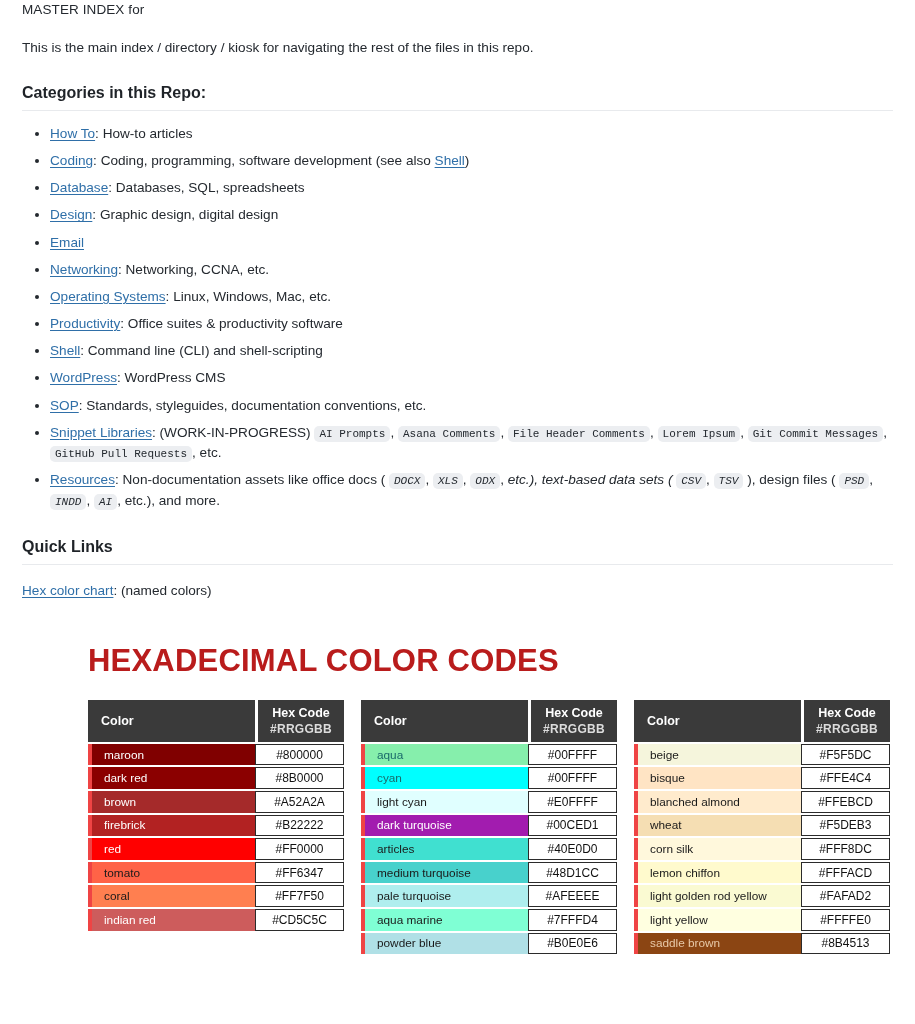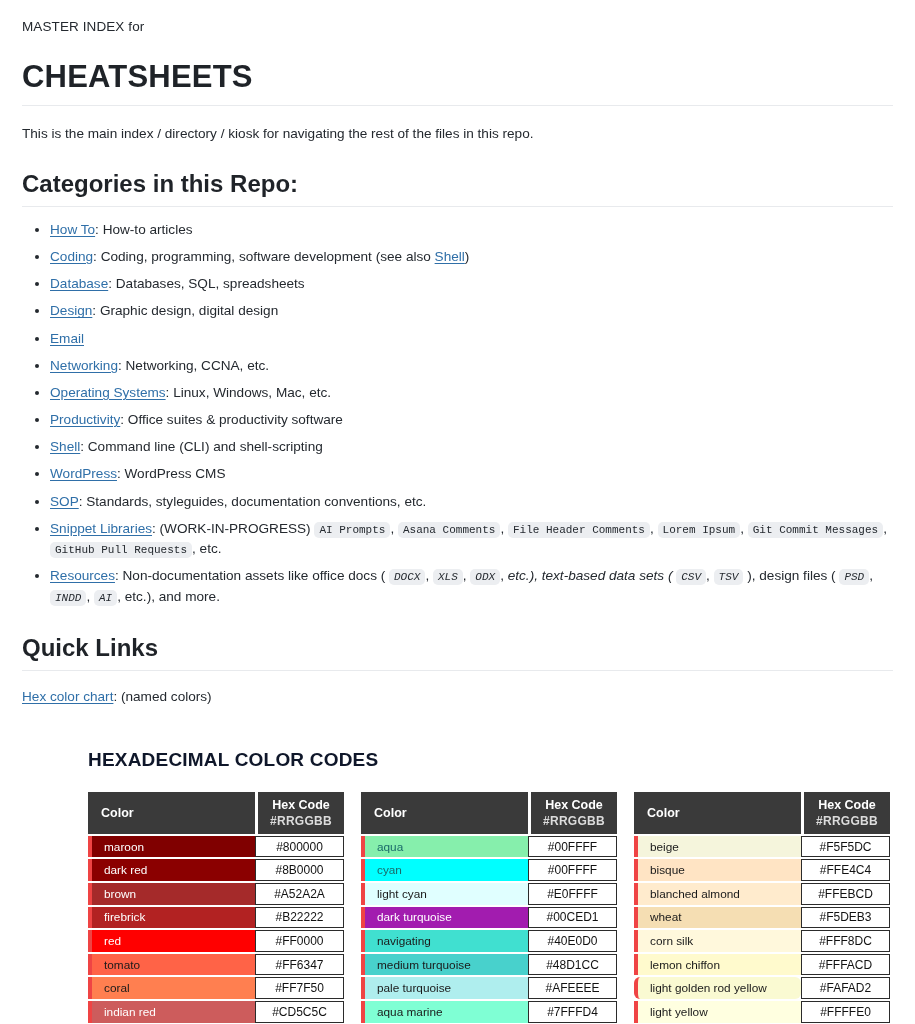--- a/index.html
+++ b/index.html
@@ -8,21 +8,21 @@
     background: #ffffff;
     width: 915px;
     font-family: "Liberation Sans", sans-serif;
     color: #24292f;
   }
   .page { width: 915px; padding: 0 22px 0 22px; }
 
   .masthead {
     font-size: 13.5px;
     line-height: 1.4;
-    padding-top: 18px;
+    padding-top: 1px;
     color: #24292f;
     letter-spacing: 0.1px;
   }
 
   h1.title {
     font-size: 31px;
     font-weight: 600;
     margin: 22px 0 0 0;
     padding-bottom: 10px;
     letter-spacing: 0.2px;
@@ -31,21 +31,21 @@
   }
 
   p.intro {
     font-size: 13.6px;
     line-height: 1.55;
     margin: 17px 0 0 0;
     color: #24292f;
   }
 
   h2.section {
-    font-size: 24px;
+    font-size: 16px;
     font-weight: 600;
     margin: 26px 0 0 0;
     padding-bottom: 8px;
     color: #1f2328;
     border-bottom: 1px solid #e8eaed;
   }
 
   ul.cats {
     margin: 13px 0 0 0;
     padding-left: 28px;
@@ -82,23 +82,23 @@
     margin: 18px 0 0 0;
     color: #24292f;
   }
 
   
   .chart-wrap {
     margin-top: 45px;
     padding-left: 66px;
   }
   .chart-title {
-    font-size: 19px;
+    font-size: 31px;
     font-weight: 700;
-    color: #0f172a;
+    color: #b91c1c;
     letter-spacing: 0.2px;
     margin: 0 0 19px 0;
   }
   .chart-cols {
     display: flex;
     gap: 17px;
     align-items: flex-start;
   }
   table.cc {
     border-collapse: separate;
@@ -152,21 +152,20 @@
     font-family: "Liberation Sans", sans-serif;
   }
 </style>
 </head>
 <body>
 
 <div class="page">
 
   <div class="masthead">MASTER INDEX for</div>
 
-  <h1 class="title">CHEATSHEETS</h1>
 
   <p class="intro">This is the main index / directory / kiosk for navigating the rest of the files in this repo.</p>
 
   <h2 class="section">Categories in this Repo:</h2>
 
   <ul class="cats">
     <li>
       <a class="link">How To</a><span>: How-to articles</span>
     </li>
     <li>
@@ -276,21 +275,21 @@
             </tr>
             <tr>
               <td class="swatch" style="background: rgb(224, 255, 255); color: rgb(26, 26, 26);">light cyan</td>
               <td class="hex">#E0FFFF</td>
             </tr>
             <tr>
               <td class="swatch" style="background: #a21caf; color: rgb(255, 255, 255);">dark turquoise</td>
               <td class="hex">#00CED1</td>
             </tr>
             <tr>
-              <td class="swatch" style="background: rgb(64, 224, 208); color: rgb(26, 26, 26);">navigating</td>
+              <td class="swatch" style="background: rgb(64, 224, 208); color: rgb(26, 26, 26);">articles</td>
               <td class="hex">#40E0D0</td>
             </tr>
             <tr>
               <td class="swatch" style="background: rgb(72, 209, 204); color: rgb(26, 26, 26);">medium turquoise</td>
               <td class="hex">#48D1CC</td>
             </tr>
             <tr>
               <td class="swatch" style="background: rgb(175, 238, 238); color: rgb(26, 26, 26);">pale turquoise</td>
               <td class="hex">#AFEEEE</td>
             </tr>
@@ -330,21 +329,21 @@
             </tr>
             <tr>
               <td class="swatch" style="background: rgb(255, 248, 220); color: rgb(26, 26, 26);">corn silk</td>
               <td class="hex">#FFF8DC</td>
             </tr>
             <tr>
               <td class="swatch" style="background: rgb(255, 250, 205); color: rgb(26, 26, 26);">lemon chiffon</td>
               <td class="hex">#FFFACD</td>
             </tr>
             <tr>
-              <td class="swatch" style="background: rgb(250, 250, 210); color: rgb(26, 26, 26); border-radius: 6px;">light golden rod yellow</td>
+              <td class="swatch" style="background: rgb(250, 250, 210); color: rgb(26, 26, 26);">light golden rod yellow</td>
               <td class="hex">#FAFAD2</td>
             </tr>
             <tr>
               <td class="swatch" style="background: rgb(255, 255, 224); color: rgb(26, 26, 26);">light yellow</td>
               <td class="hex">#FFFFE0</td>
             </tr>
             <tr>
               <td class="swatch" style="background: rgb(139, 69, 19); color: rgb(232, 201, 168);">saddle brown</td>
               <td class="hex">#8B4513</td>
             </tr>

